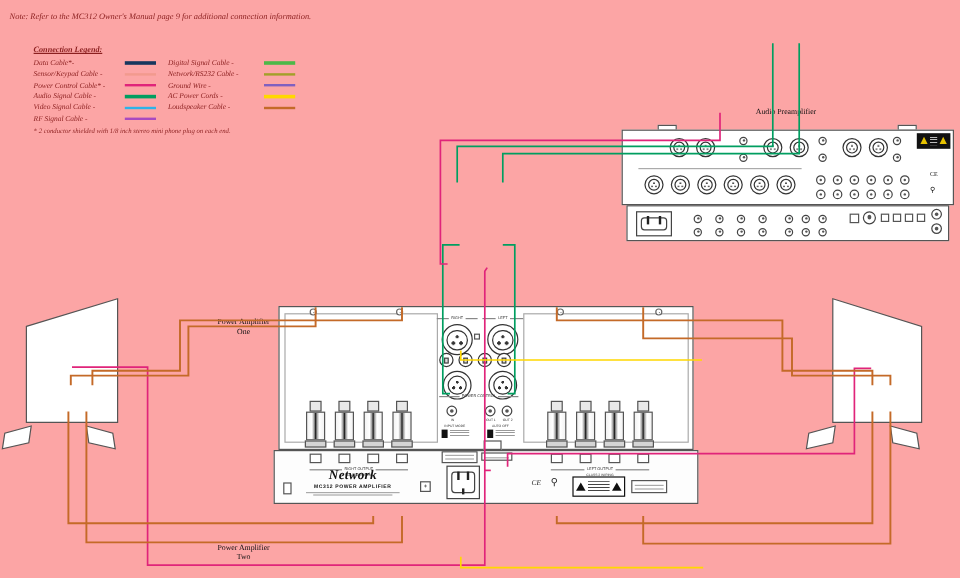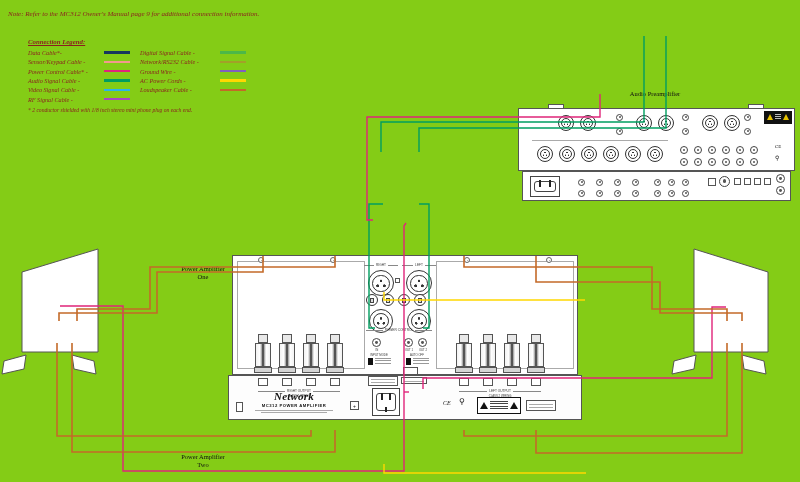--- a/index.html
+++ b/index.html
@@ -1,16 +1,16 @@
 <!DOCTYPE html>
 <html><head>
 <meta charset="utf-8">
 <style>
   html,body{margin:0;padding:0;background:#fff;}
-  #stage{position:relative;width:800px;height:482px;background:#84cc16;overflow:hidden;
+  #stage{position:relative;width:800px;height:482px;background:#fca5a5;overflow:hidden;
          font-family:"Liberation Serif",serif;color:#111;}
   .a{position:absolute;}
   
   .note{font:italic 7px "Liberation Serif",serif;color:#8b1f1f;}
   .lg-title{font:italic bold 6.8px "Liberation Serif",serif;color:#8b1f1f;text-decoration:underline;margin-bottom:3px;}
   .lg-cols{display:flex;gap:10px;}
   .lg-col{display:flex;flex-direction:column;}
   .lg-row{display:flex;justify-content:space-between;align-items:center;height:9.3px;}
   .lg-lab{font:italic 6.2px "Liberation Serif",serif;color:#8b1f1f;white-space:nowrap;}
   .lg-sw{display:inline-block;width:26px;height:2.4px;margin-left:4px;}

